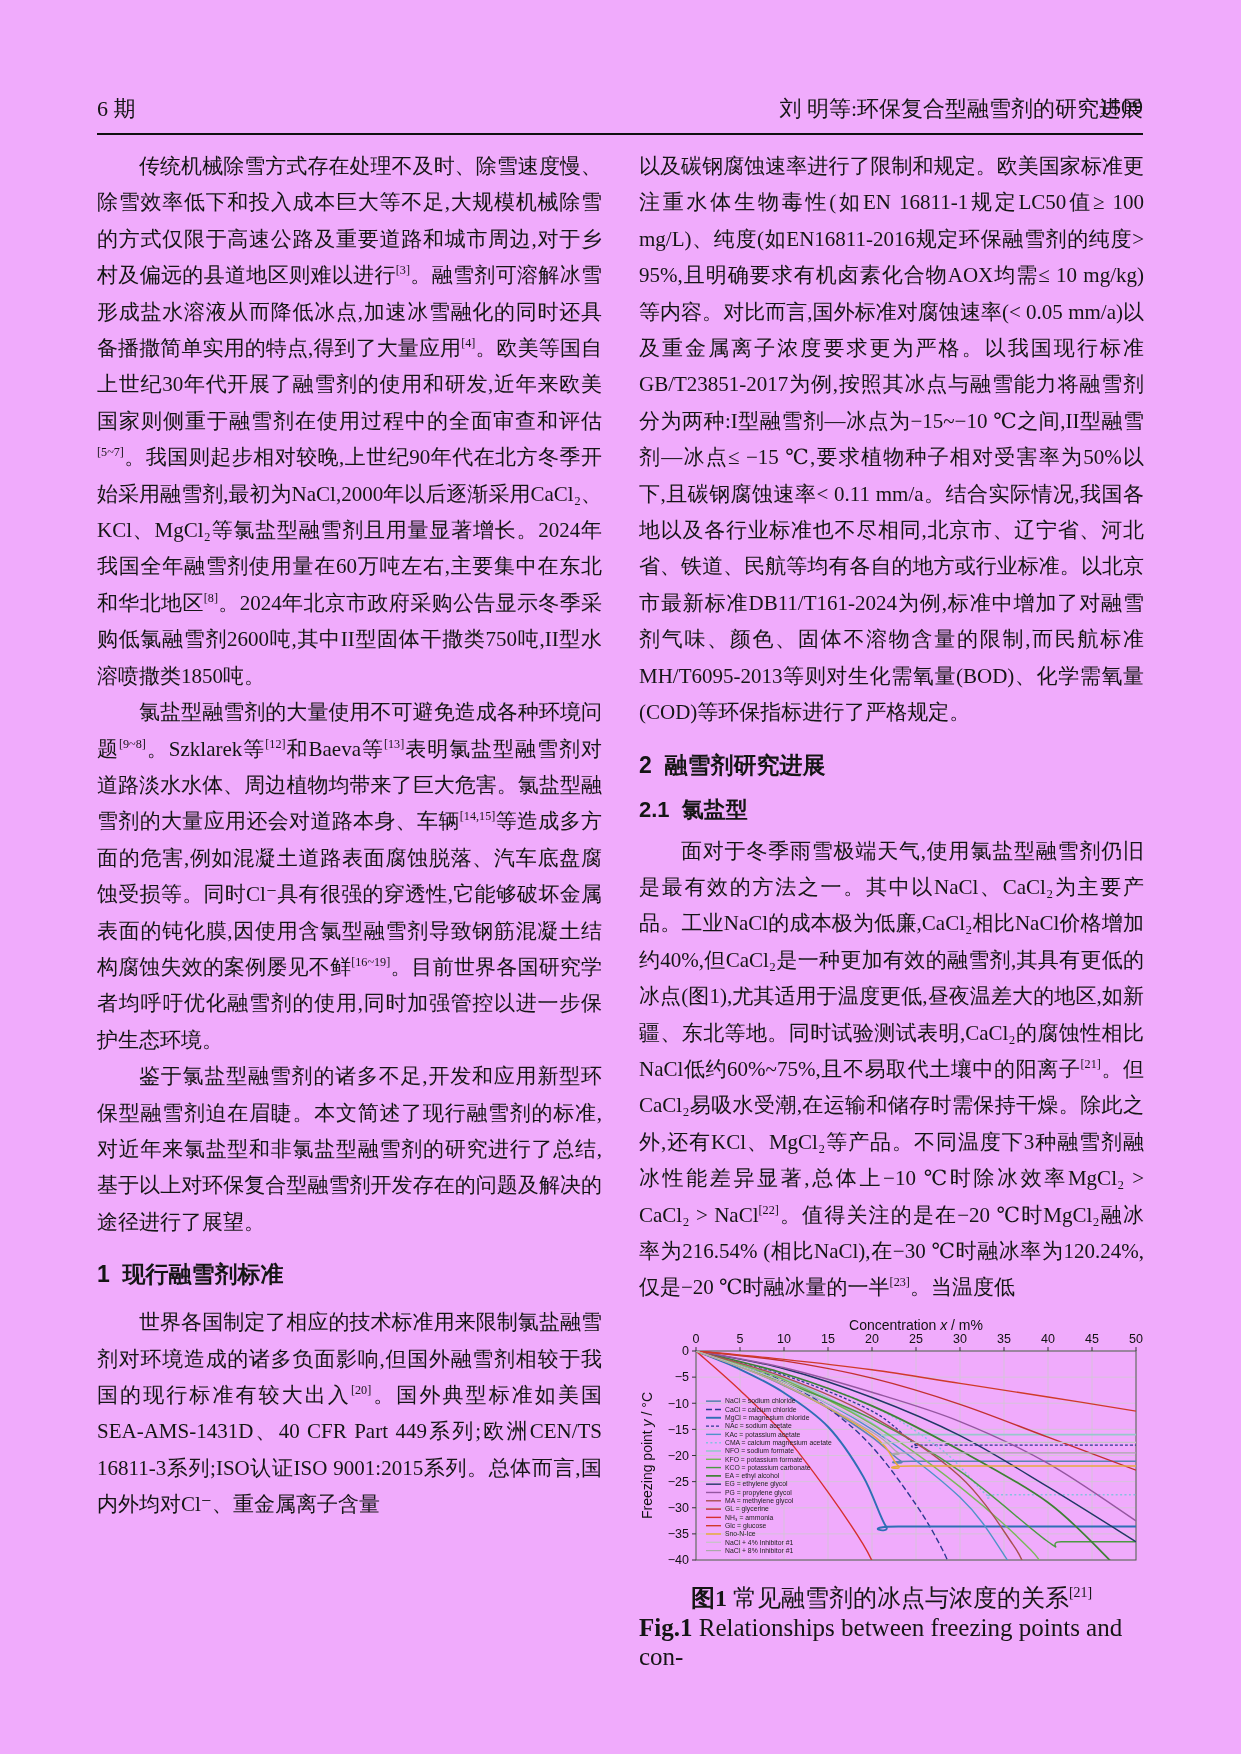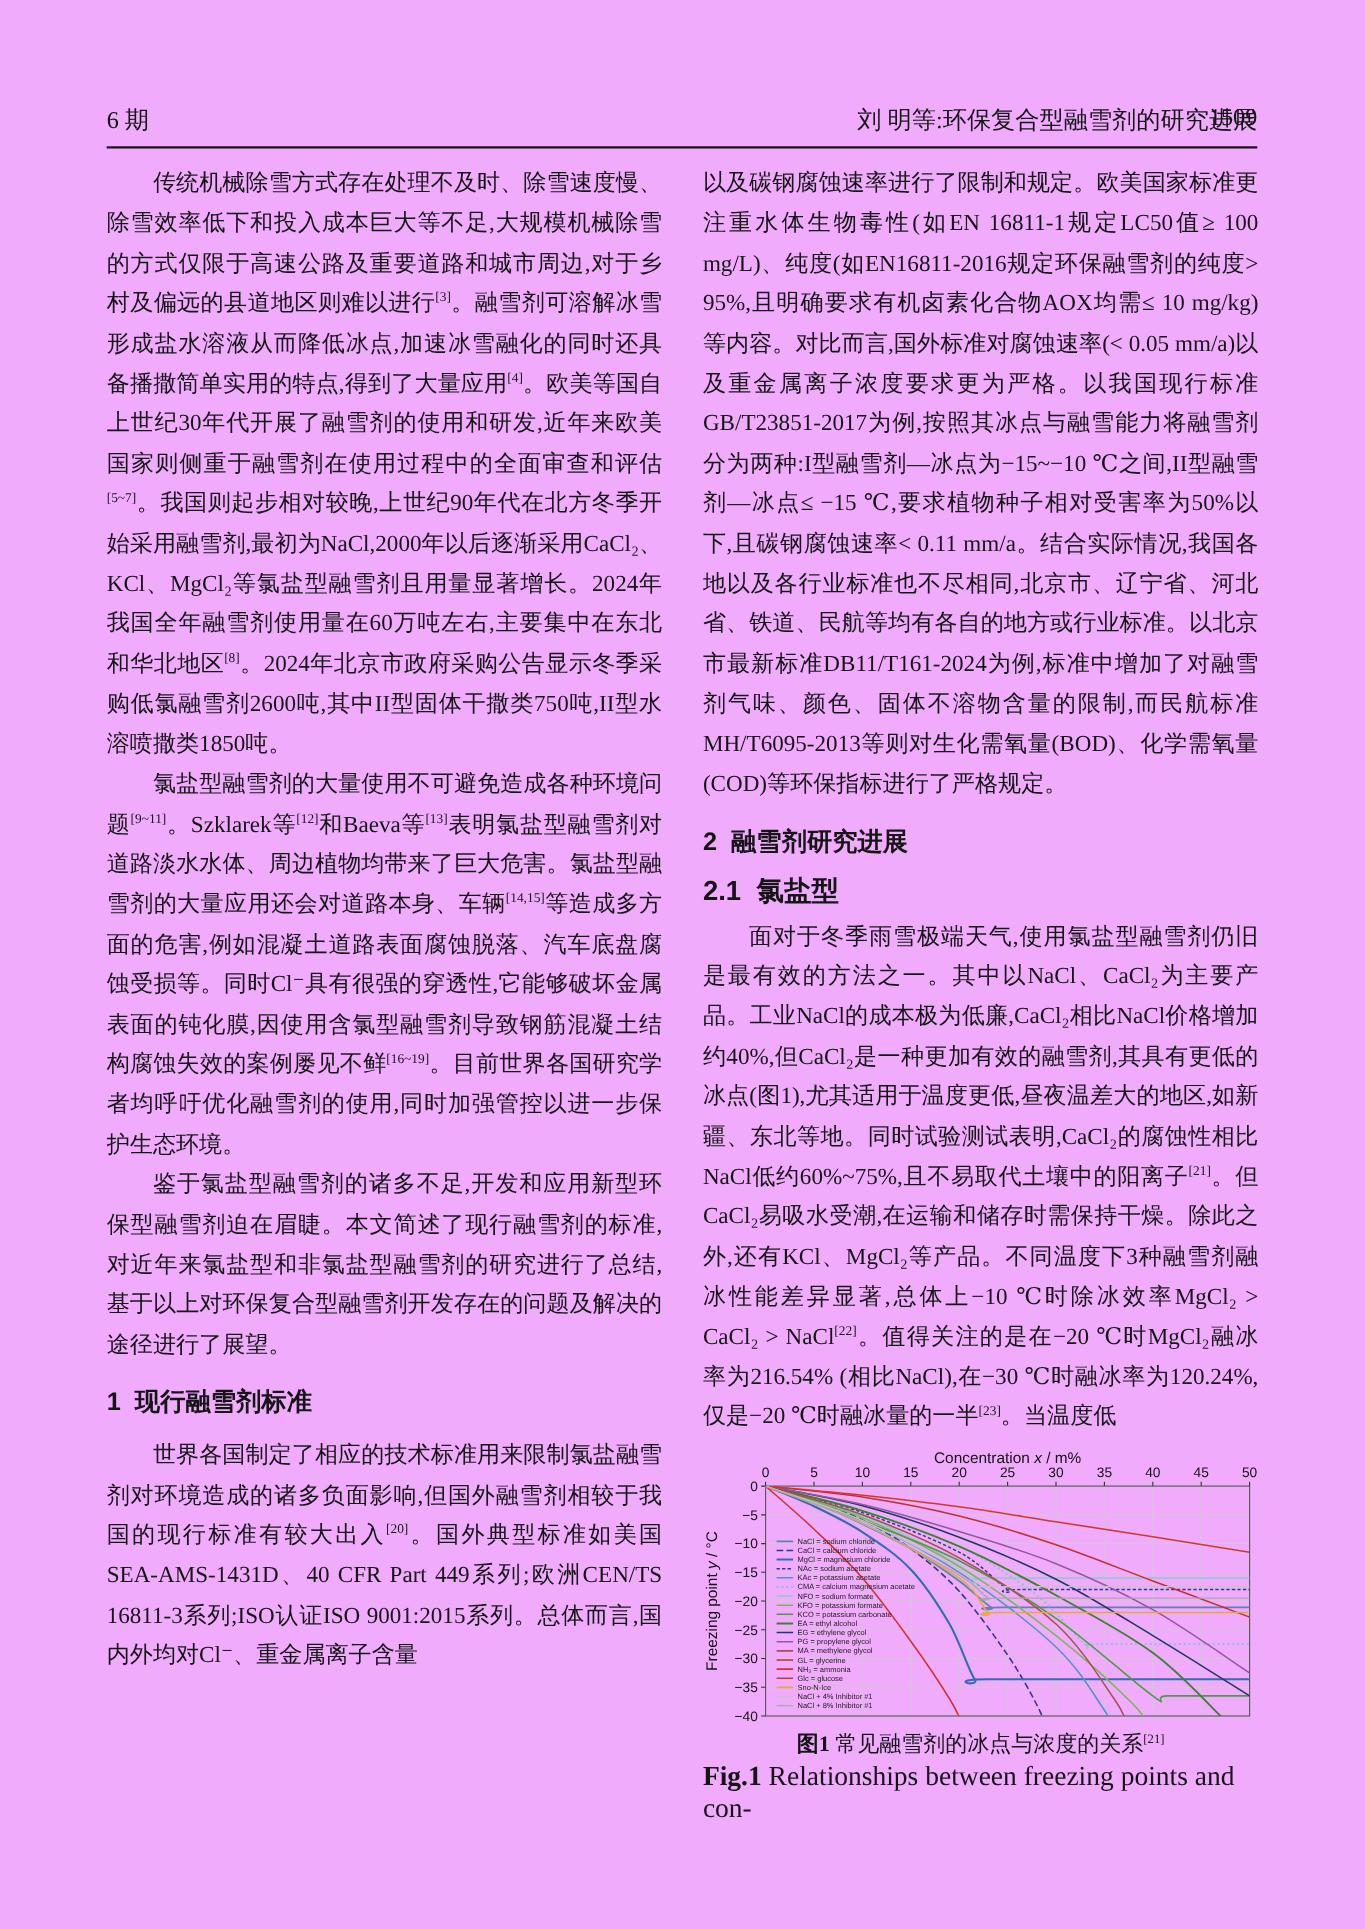--- a/index.html
+++ b/index.html
@@ -17,44 +17,44 @@
   .col-left{left:97px;}
   .col-right{left:639px;}
   .p{text-align:justify;text-indent:2em;}
   .p.noindent{text-indent:0;}
   .h1{
     font-family:Liberation Sans, sans-serif;font-weight:bold;
     font-size:23px;line-height:32px;margin:18px 0 14px;white-space:pre-wrap;
   }
   .h2{
     font-family:"Liberation Sans","DejaVu Sans",sans-serif;font-weight:bold;
-    font-size:25px;line-height:30px;margin:5px 0 8px;white-space:pre-wrap;
+    font-size:22px;line-height:30px;margin:5px 0 8px;white-space:pre-wrap;
   }
   sup{font-size:0.58em;line-height:0;}
   .fig{margin:12px 0 0 0;}
   .fig svg{display:block;}
-  .cap-cn{text-align:center;font-size:20px;line-height:29px;margin-top:6px;}
+  .cap-cn{text-align:center;font-size:24px;line-height:29px;margin-top:18px;}
   .cap-en{font-size:25px;line-height:29px;}
   .cap-en .l2{display:block;}
 </style>
 </head>
 <body>
 
 <div class="page">
 
   <div class="header-row">
     <span class="issue">6 期</span>
     <span class="running-title">刘 明等:环保复合型融雪剂的研究进展</span>
     <span class="pagenum">1509</span>
   </div>
   <div class="header-rule"></div>
 
   <div class="col col-left">
       <div class="p">传统机械除雪方式存在处理不及时、除雪速度慢、除雪效率低下和投入成本巨大等不足,大规模机械除雪的方式仅限于高速公路及重要道路和城市周边,对于乡村及偏远的县道地区则难以进行<sup>[3]</sup>。融雪剂可溶解冰雪形成盐水溶液从而降低冰点,加速冰雪融化的同时还具备播撒简单实用的特点,得到了大量应用<sup>[4]</sup>。欧美等国自上世纪30年代开展了融雪剂的使用和研发,近年来欧美国家则侧重于融雪剂在使用过程中的全面审查和评估<sup>[5~7]</sup>。我国则起步相对较晚,上世纪90年代在北方冬季开始采用融雪剂,最初为NaCl,2000年以后逐渐采用CaCl₂、KCl、MgCl₂等氯盐型融雪剂且用量显著增长。2024年我国全年融雪剂使用量在60万吨左右,主要集中在东北和华北地区<sup>[8]</sup>。2024年北京市政府采购公告显示冬季采购低氯融雪剂2600吨,其中II型固体干撒类750吨,II型水溶喷撒类1850吨。</div>
-      <div class="p">氯盐型融雪剂的大量使用不可避免造成各种环境问题<sup>[9~11]</sup>。Szklarek等<sup>[12]</sup>和Baeva等<sup>[13]</sup>表明氯盐型融雪剂对道路淡水水体、周边植物均带来了巨大危害。氯盐型融雪剂的大量应用还会对道路本身、车辆<sup>[14,15]</sup>等造成多方面的危害,例如混凝土道路表面腐蚀脱落、汽车底盘腐蚀受损等。同时Cl⁻具有很强的穿透性,它能够破坏金属表面的钝化膜,因使用含氯型融雪剂导致钢筋混凝土结构腐蚀失效的案例屡见不鲜<sup>[16~19]</sup>。目前世界各国研究学者均呼吁优化融雪剂的使用,同时加强管控以进一步保护生态环境。</div>
+      <div class="p">氯盐型融雪剂的大量使用不可避免造成各种环境问题<sup>[9~8]</sup>。Szklarek等<sup>[12]</sup>和Baeva等<sup>[13]</sup>表明氯盐型融雪剂对道路淡水水体、周边植物均带来了巨大危害。氯盐型融雪剂的大量应用还会对道路本身、车辆<sup>[14,15]</sup>等造成多方面的危害,例如混凝土道路表面腐蚀脱落、汽车底盘腐蚀受损等。同时Cl⁻具有很强的穿透性,它能够破坏金属表面的钝化膜,因使用含氯型融雪剂导致钢筋混凝土结构腐蚀失效的案例屡见不鲜<sup>[16~19]</sup>。目前世界各国研究学者均呼吁优化融雪剂的使用,同时加强管控以进一步保护生态环境。</div>
       <div class="p">鉴于氯盐型融雪剂的诸多不足,开发和应用新型环保型融雪剂迫在眉睫。本文简述了现行融雪剂的标准,对近年来氯盐型和非氯盐型融雪剂的研究进行了总结,基于以上对环保复合型融雪剂开发存在的问题及解决的途径进行了展望。</div>
       <div class="h1">1  现行融雪剂标准</div>
       <div class="p">世界各国制定了相应的技术标准用来限制氯盐融雪剂对环境造成的诸多负面影响,但国外融雪剂相较于我国的现行标准有较大出入<sup>[20]</sup>。国外典型标准如美国SEA-AMS-1431D、40 CFR Part 449系列;欧洲CEN/TS 16811-3系列;ISO认证ISO 9001:2015系列。总体而言,国内外均对Cl⁻、重金属离子含量</div>
     </div>
 
   <div class="col col-right">
     <div>
         <div class="p noindent">以及碳钢腐蚀速率进行了限制和规定。欧美国家标准更注重水体生物毒性(如EN 16811-1规定LC50值≥ 100 mg/L)、纯度(如EN16811-2016规定环保融雪剂的纯度&gt; 95%,且明确要求有机卤素化合物AOX均需≤ 10 mg/kg)等内容。对比而言,国外标准对腐蚀速率(&lt; 0.05 mm/a)以及重金属离子浓度要求更为严格。以我国现行标准GB/T23851-2017为例,按照其冰点与融雪能力将融雪剂分为两种:I型融雪剂—冰点为−15~−10 ℃之间,II型融雪剂—冰点≤ −15 ℃,要求植物种子相对受害率为50%以下,且碳钢腐蚀速率&lt; 0.11 mm/a。结合实际情况,我国各地以及各行业标准也不尽相同,北京市、辽宁省、河北省、铁道、民航等均有各自的地方或行业标准。以北京市最新标准DB11/T161-2024为例,标准中增加了对融雪剂气味、颜色、固体不溶物含量的限制,而民航标准MH/T6095-2013等则对生化需氧量(BOD)、化学需氧量(COD)等环保指标进行了严格规定。</div>
         <div class="h1">2  融雪剂研究进展</div>
         <div class="h2">2.1  氯盐型</div>

